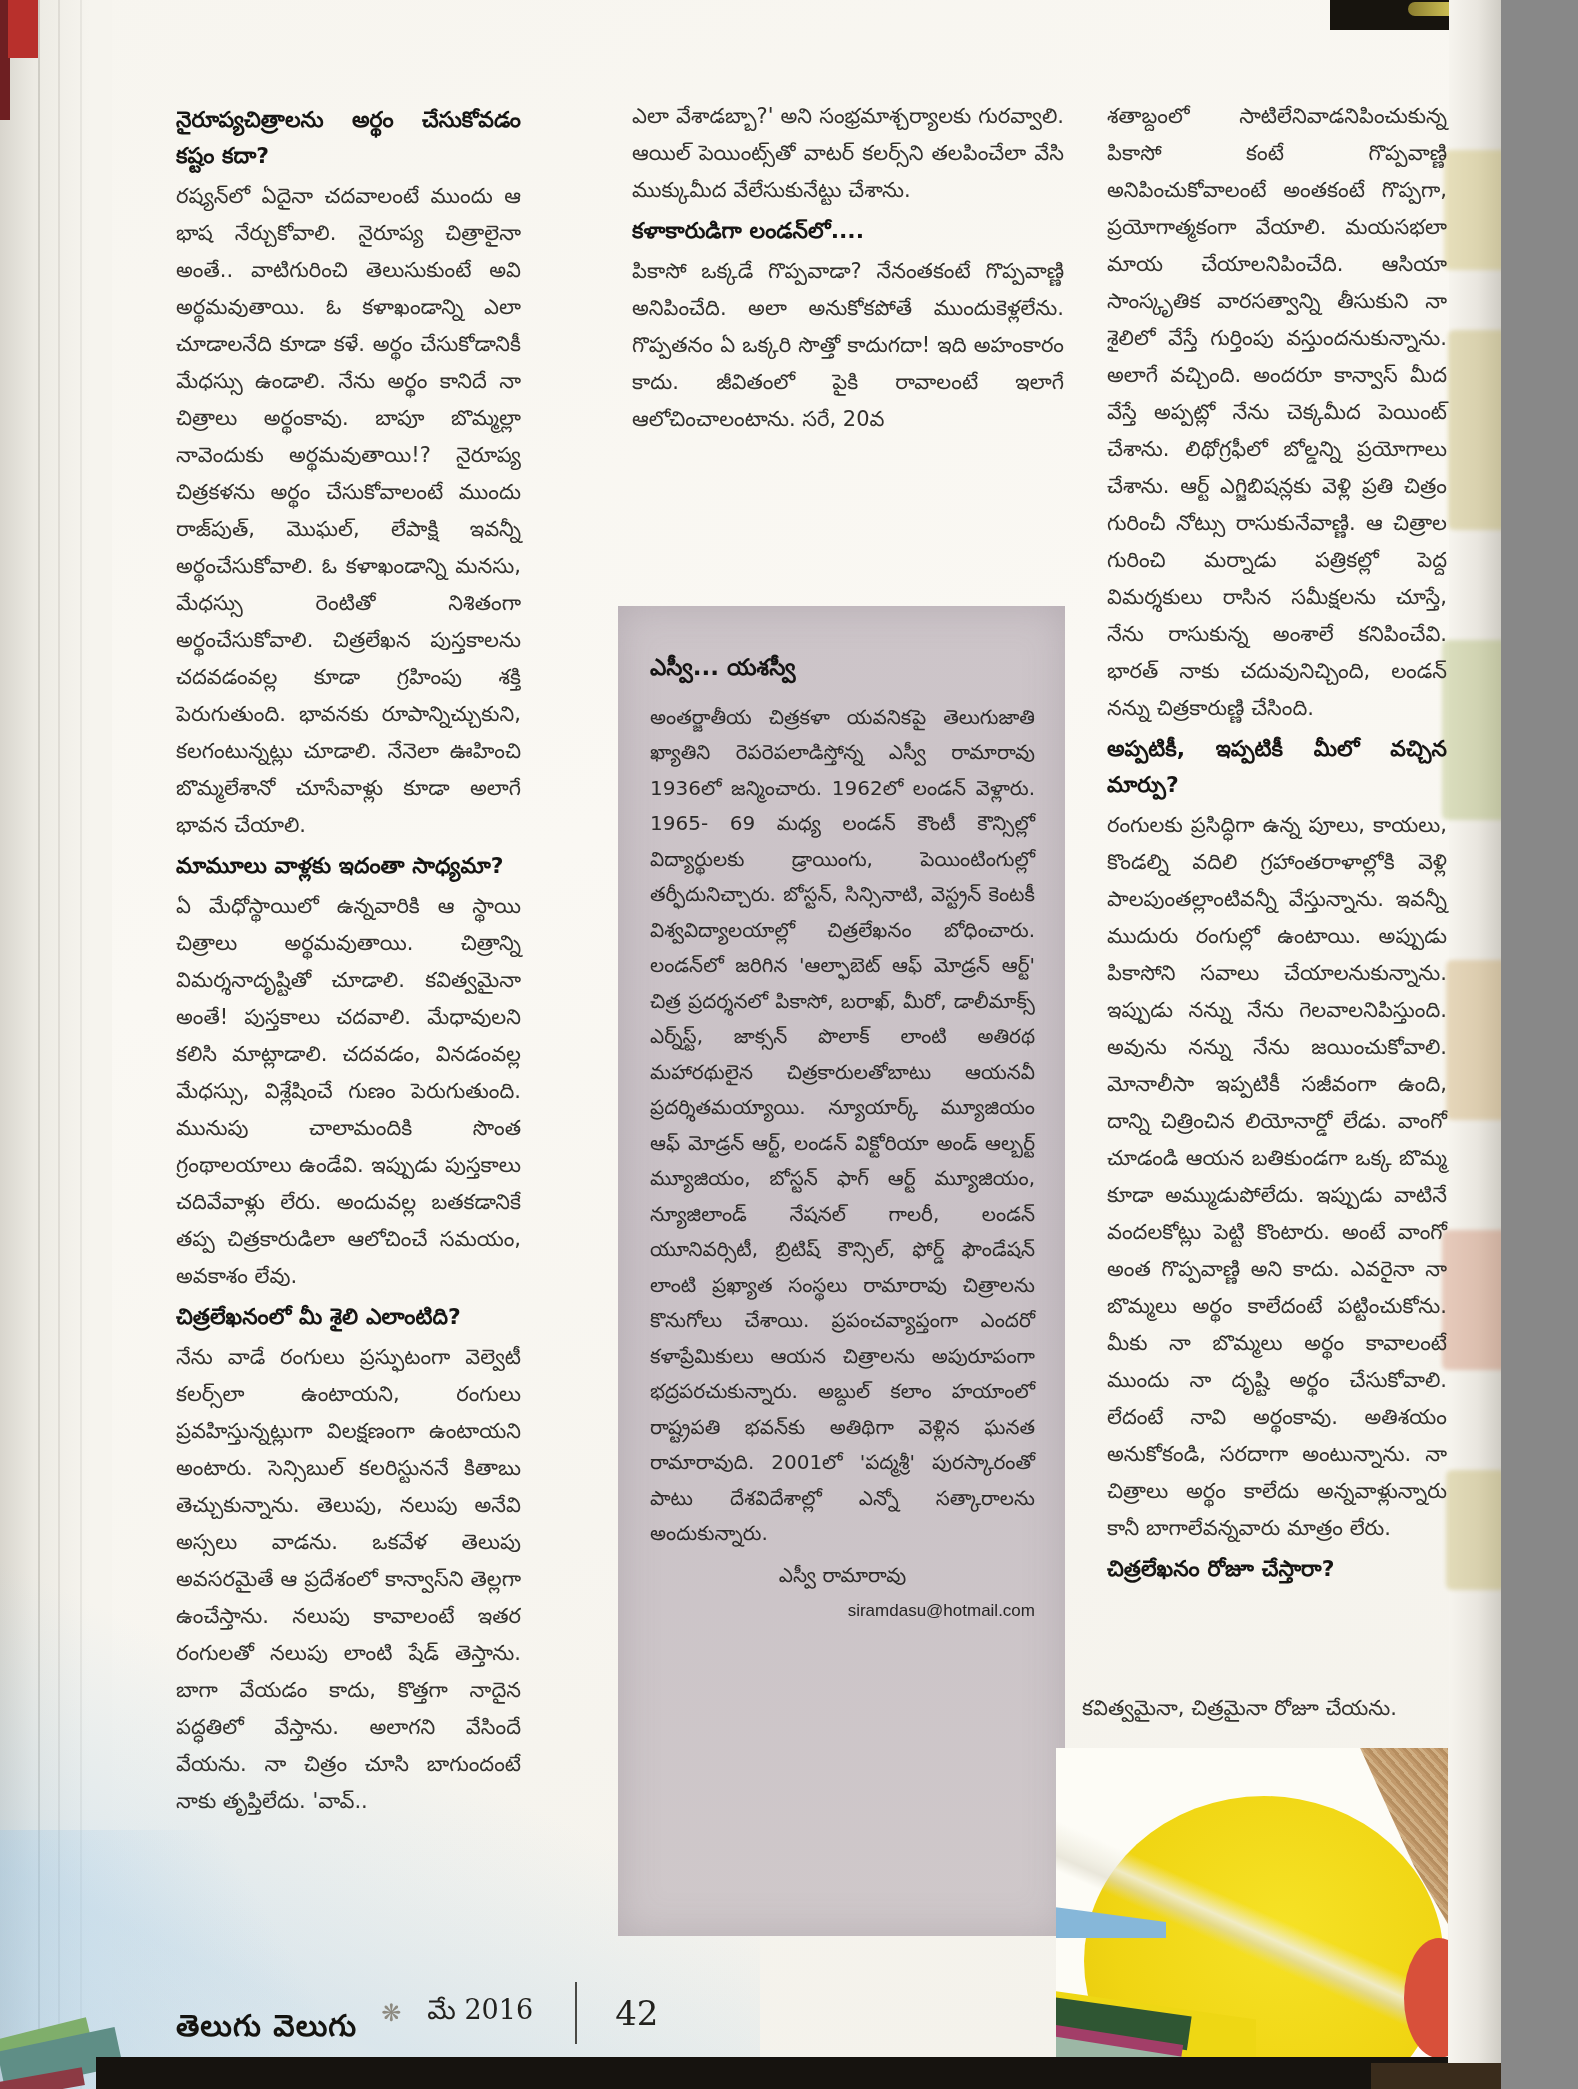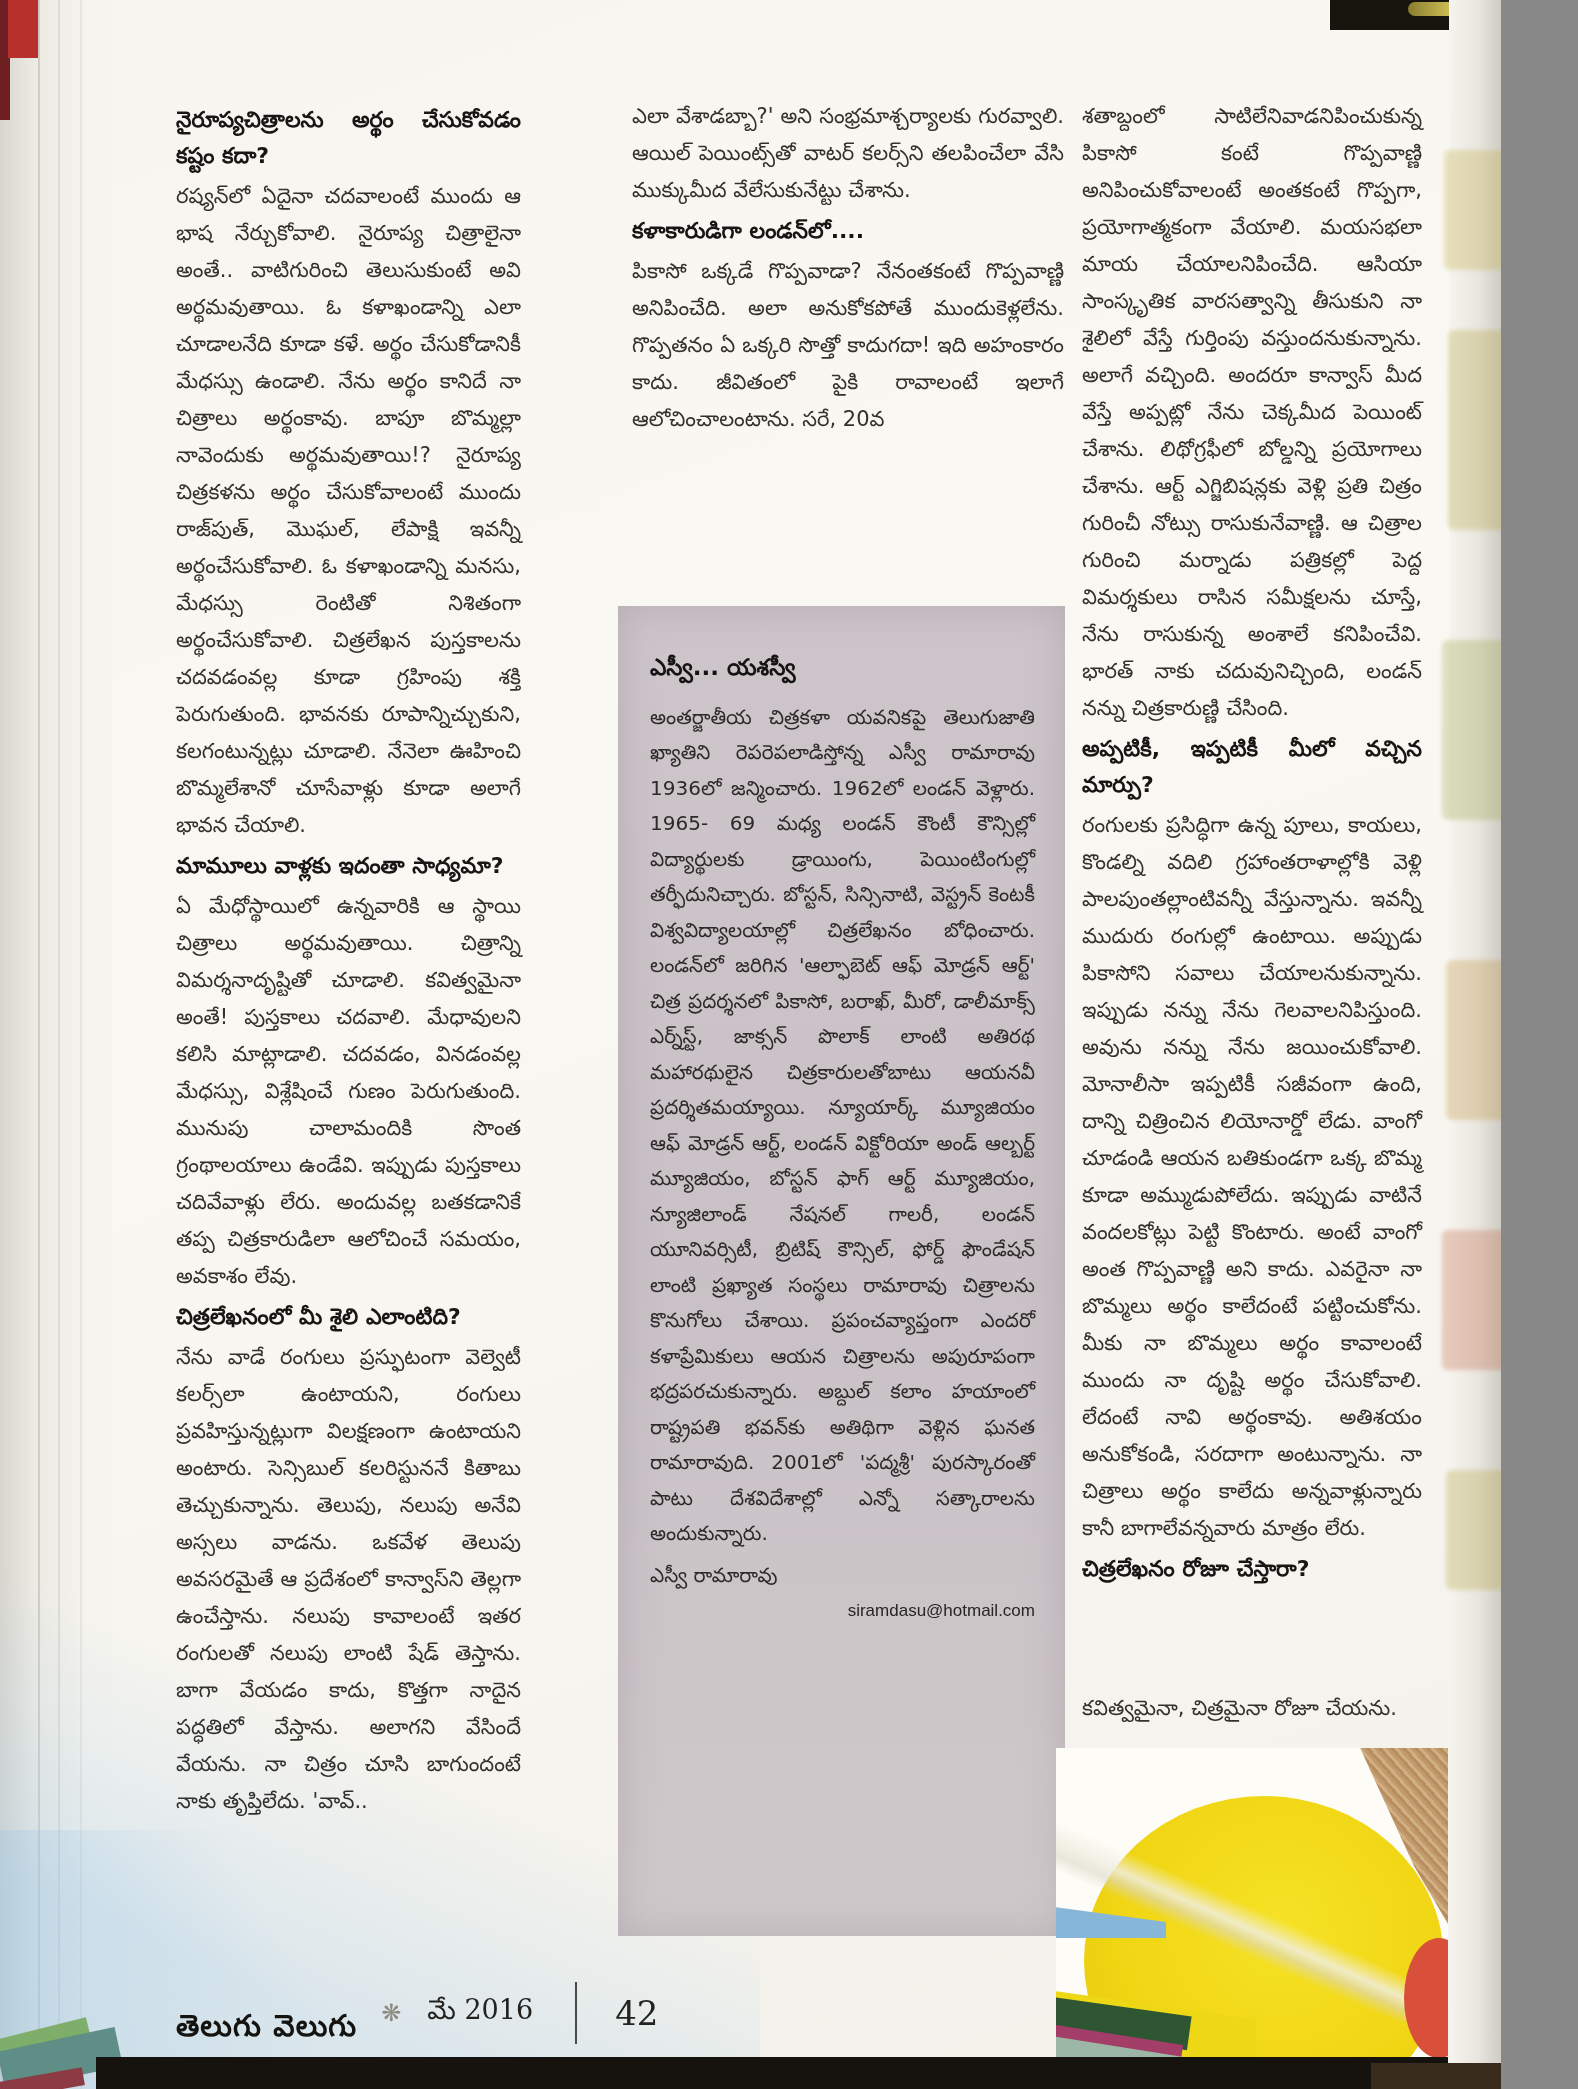--- a/index.html
+++ b/index.html
@@ -31,29 +31,29 @@
   .bl-2{left:-10px;bottom:38px;width:100px;height:22px;background:#7fae6b;transform:rotate(-14deg);}
   .bl-3{left:-6px;bottom:-4px;width:90px;height:18px;background:#8c3a44;transform:rotate(-10deg);}
   
   .ghost{position:absolute;border-radius:6px;filter:blur(2px);opacity:.32;}
   
   .col{position:absolute;text-align:justify;font-size:21px;line-height:37px;color:#33312d;}
   .col p{margin:0 0 2px 0;}
   .col h3{margin:4px 0 4px 0;font-size:22px;line-height:36px;color:#171614;font-weight:bold;}
   .col1{left:176px;top:98px;width:345px;}
   .col2{left:632px;top:98px;width:432px;}
-  .col3{left:1082px;top:98px;width:340px;}
+  .col3{left:1107px;top:98px;width:340px;}
   
   .bio-box{position:absolute;left:618px;top:606px;width:447px;height:1330px;
     background:linear-gradient(180deg,#cdc5c9 0%,#c9c1c6 50%,#cfc8ca 100%);
     box-shadow:inset 0 0 40px rgba(110,100,110,.25);
     padding:44px 30px 20px 32px;box-sizing:border-box;
     text-align:justify;font-size:20px;line-height:35.5px;color:#2c2a28;}
   .bio-title{font-weight:bold;font-size:23px;color:#151413;margin-bottom:14px;text-align:left;}
-  .bio-byline{text-align:left;margin-top:6px;font-size:20px;}
+  .bio-byline{text-align:center;margin-top:6px;font-size:20px;}
   .bio-email{text-align:right;font-size:17px;font-family:"Liberation Sans","DejaVu Sans",sans-serif;color:#262524;}
   
   .footer{position:absolute;left:176px;top:1978px;width:560px;height:70px;display:flex;align-items:center;}
   .footer .mag{font-weight:bold;font-size:30px;color:#14130f;letter-spacing:1px;margin-top:31px;}
   .footer .flower{color:#8d8a80;font-size:24px;margin:0 26px 0 24px;}
   .footer .issue{font-size:27px;color:#23221e;font-family:"DejaVu Serif","Liberation Serif",serif;}
   .footer .rule{width:2px;height:62px;background:#4a4a46;margin:0 38px 0 42px;}
   .footer .pnum{font-size:34px;color:#23221e;font-family:"DejaVu Serif","Liberation Serif",serif;text-align:right;}
   
   .artwork{position:absolute;left:1056px;top:1748px;width:392px;height:310px;background:#fdfcf6;overflow:hidden;}

